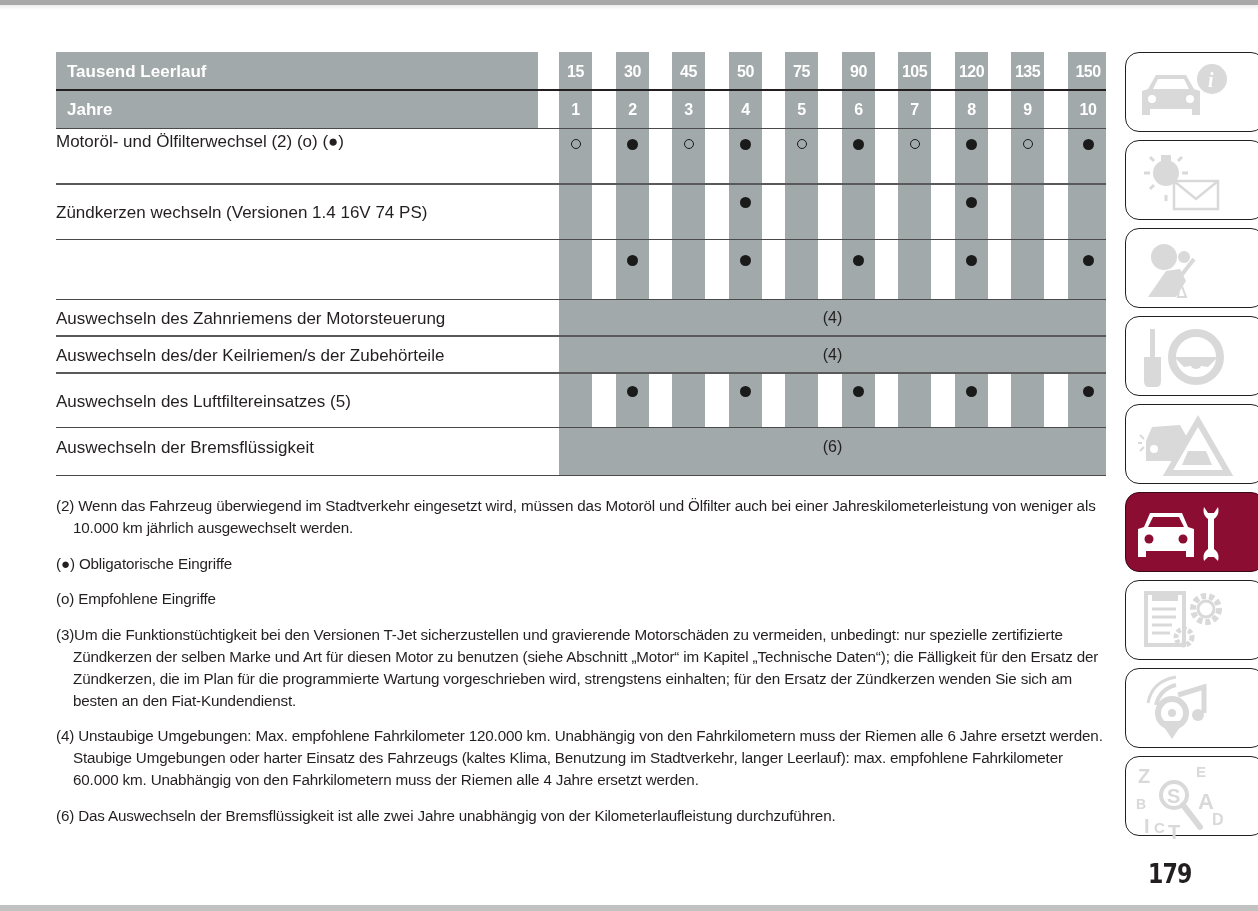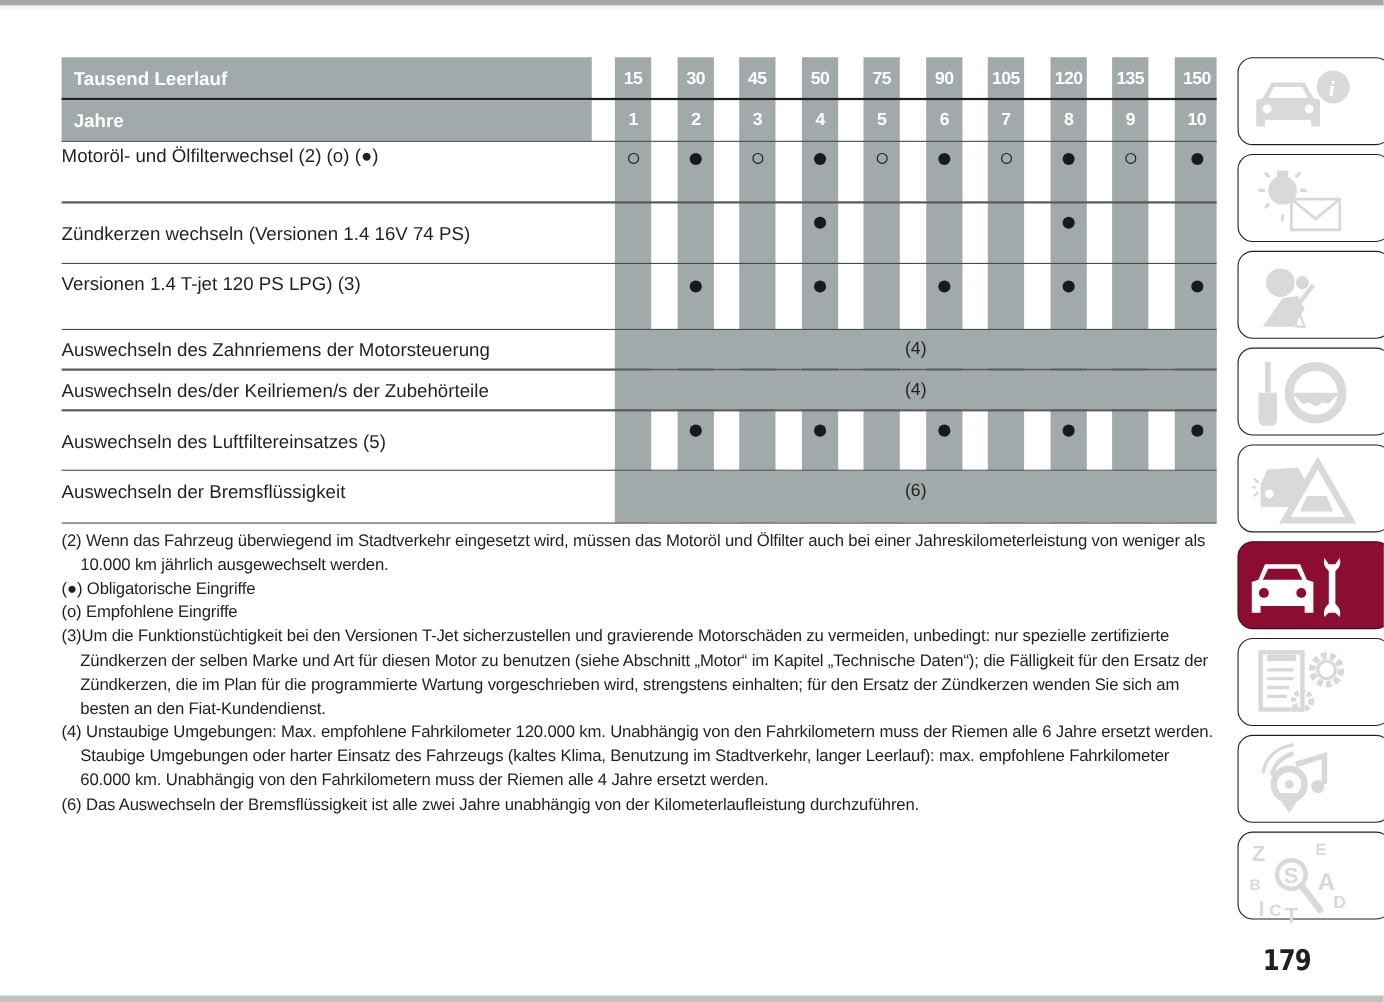--- a/index.html
+++ b/index.html
@@ -28,21 +28,21 @@
   .mark { position:absolute; width:33px; text-align:center; font-size:14px; color:#1a1a1a; }
   .mark .dot { display:inline-block; width:11px; height:11px; border-radius:50%; background:#1a1a1a; }
   .mark .ring { display:inline-block; width:10px; height:10px; border-radius:50%; border:1px solid #1a1a1a; box-sizing:border-box; }
   .span-cell {
     position:absolute; left:503px; width:547px; background:#a2a9aa;
     text-align:center; font-size:16px; color:#231f20;
   }
 
   
   .notes { position:absolute; left:56px; top:481px; width:1050px; font-size:15.2px; line-height:21.8px; color:#231f20; letter-spacing:-0.15px; }
-  .note { padding-left:17px; text-indent:-17px; }
+  .note { padding-left:17px; text-indent:-17px;margin-top:14px; }
 
   
   .tab {
     position:absolute; left:1125px; width:140px; height:80px;
     border:1.5px solid #231f20; border-radius:14px; box-sizing:border-box; background:#ffffff;
   }
   .tab.active { background:#8b0d32; border-color:#3a0a18; }
   .tab svg { position:absolute; left:10px; top:6px; }
   .pagenum { position:absolute; left:1148px; top:859px; font-size:26px; font-weight:bold; color:#231f20; font-family:"DejaVu Sans", sans-serif; letter-spacing:-1px; transform:scaleX(0.85); transform-origin:left; }
 </style>
@@ -103,21 +103,20 @@
   <div class="mark" style="left:955px;top:84px"><span class="ring"></span></div>
   <div class="mark" style="left:1014px;top:85px;width:36px"><span class="dot"></span></div>
   <div class="rule" style="top:131px;height:2px;background:#5a5a5a"></div>
 
   <div class="row-label" style="top:149px">Zündkerzen wechseln (Versionen 1.4 16V 74 PS)</div>
   <div class="mark" style="left:673px;top:143px"><span class="dot"></span></div>
   <div class="mark" style="left:899px;top:143px"><span class="dot"></span></div>
   <div class="rule" style="top:187px"></div>
 
   <div class="row-label" style="top:195px">
-    <div>Versionen 1.4 T-jet 120 PS LPG) (3)</div>
   </div>
   <div class="mark" style="left:560px;top:201px"><span class="dot"></span></div>
   <div class="mark" style="left:673px;top:201px"><span class="dot"></span></div>
   <div class="mark" style="left:786px;top:201px"><span class="dot"></span></div>
   <div class="mark" style="left:899px;top:201px"><span class="dot"></span></div>
   <div class="mark" style="left:1014px;top:201px;width:36px"><span class="dot"></span></div>
   <div class="rule" style="top:247px"></div>
 
   <div class="span-cell" style="top:248px;height:35px;line-height:36px">(4)</div>
   <div class="row-label" style="top:255px">Auswechseln des Zahnriemens der Motorsteuerung</div>

